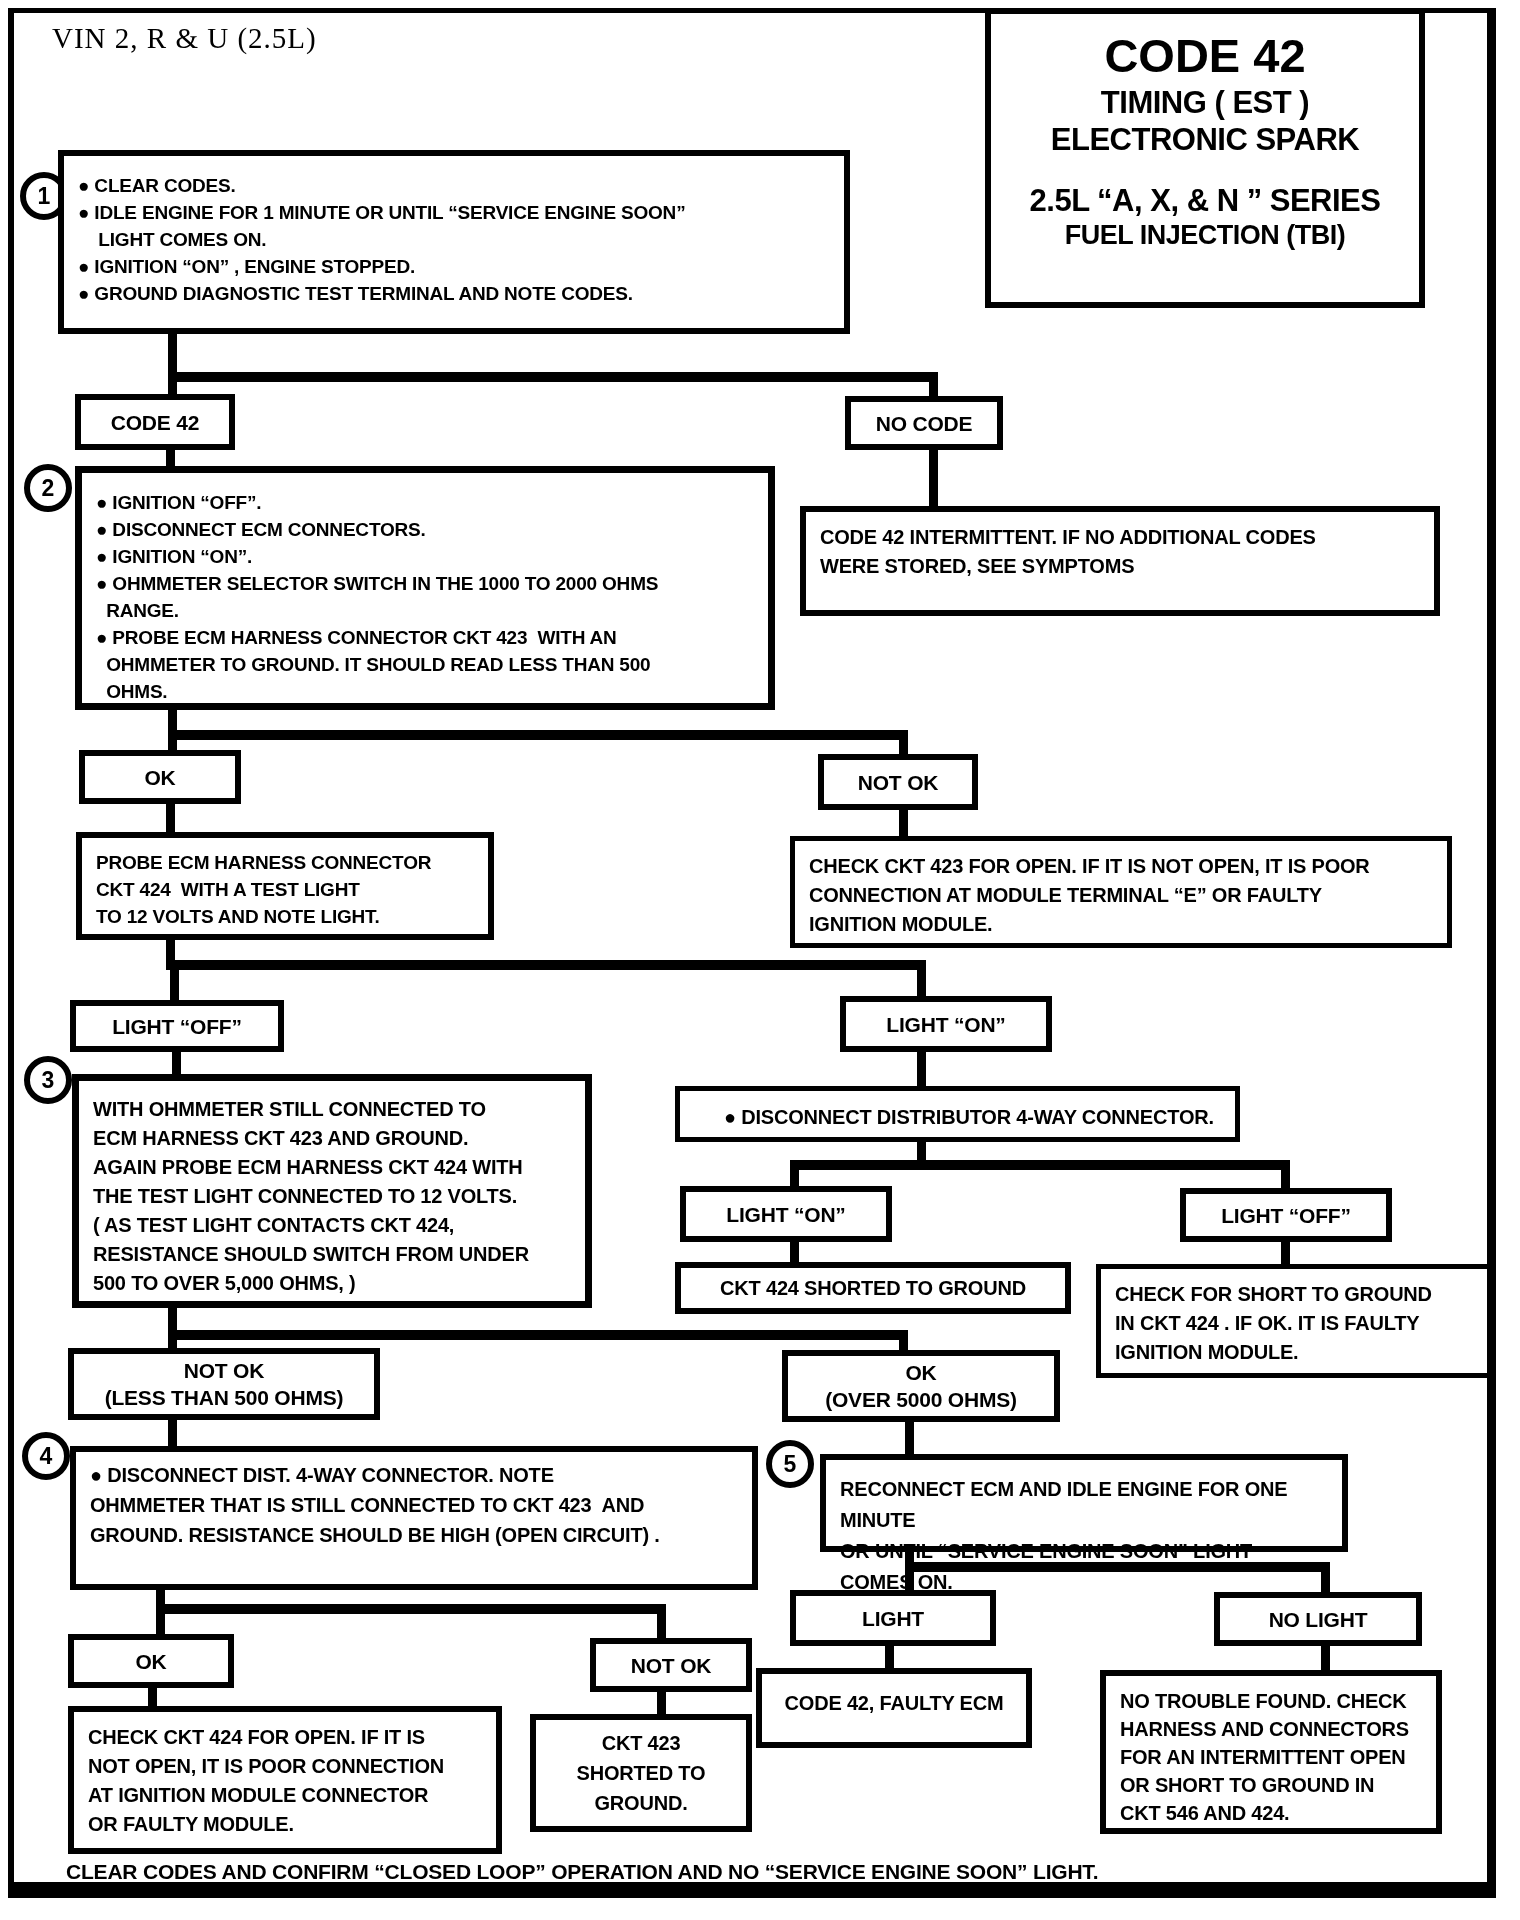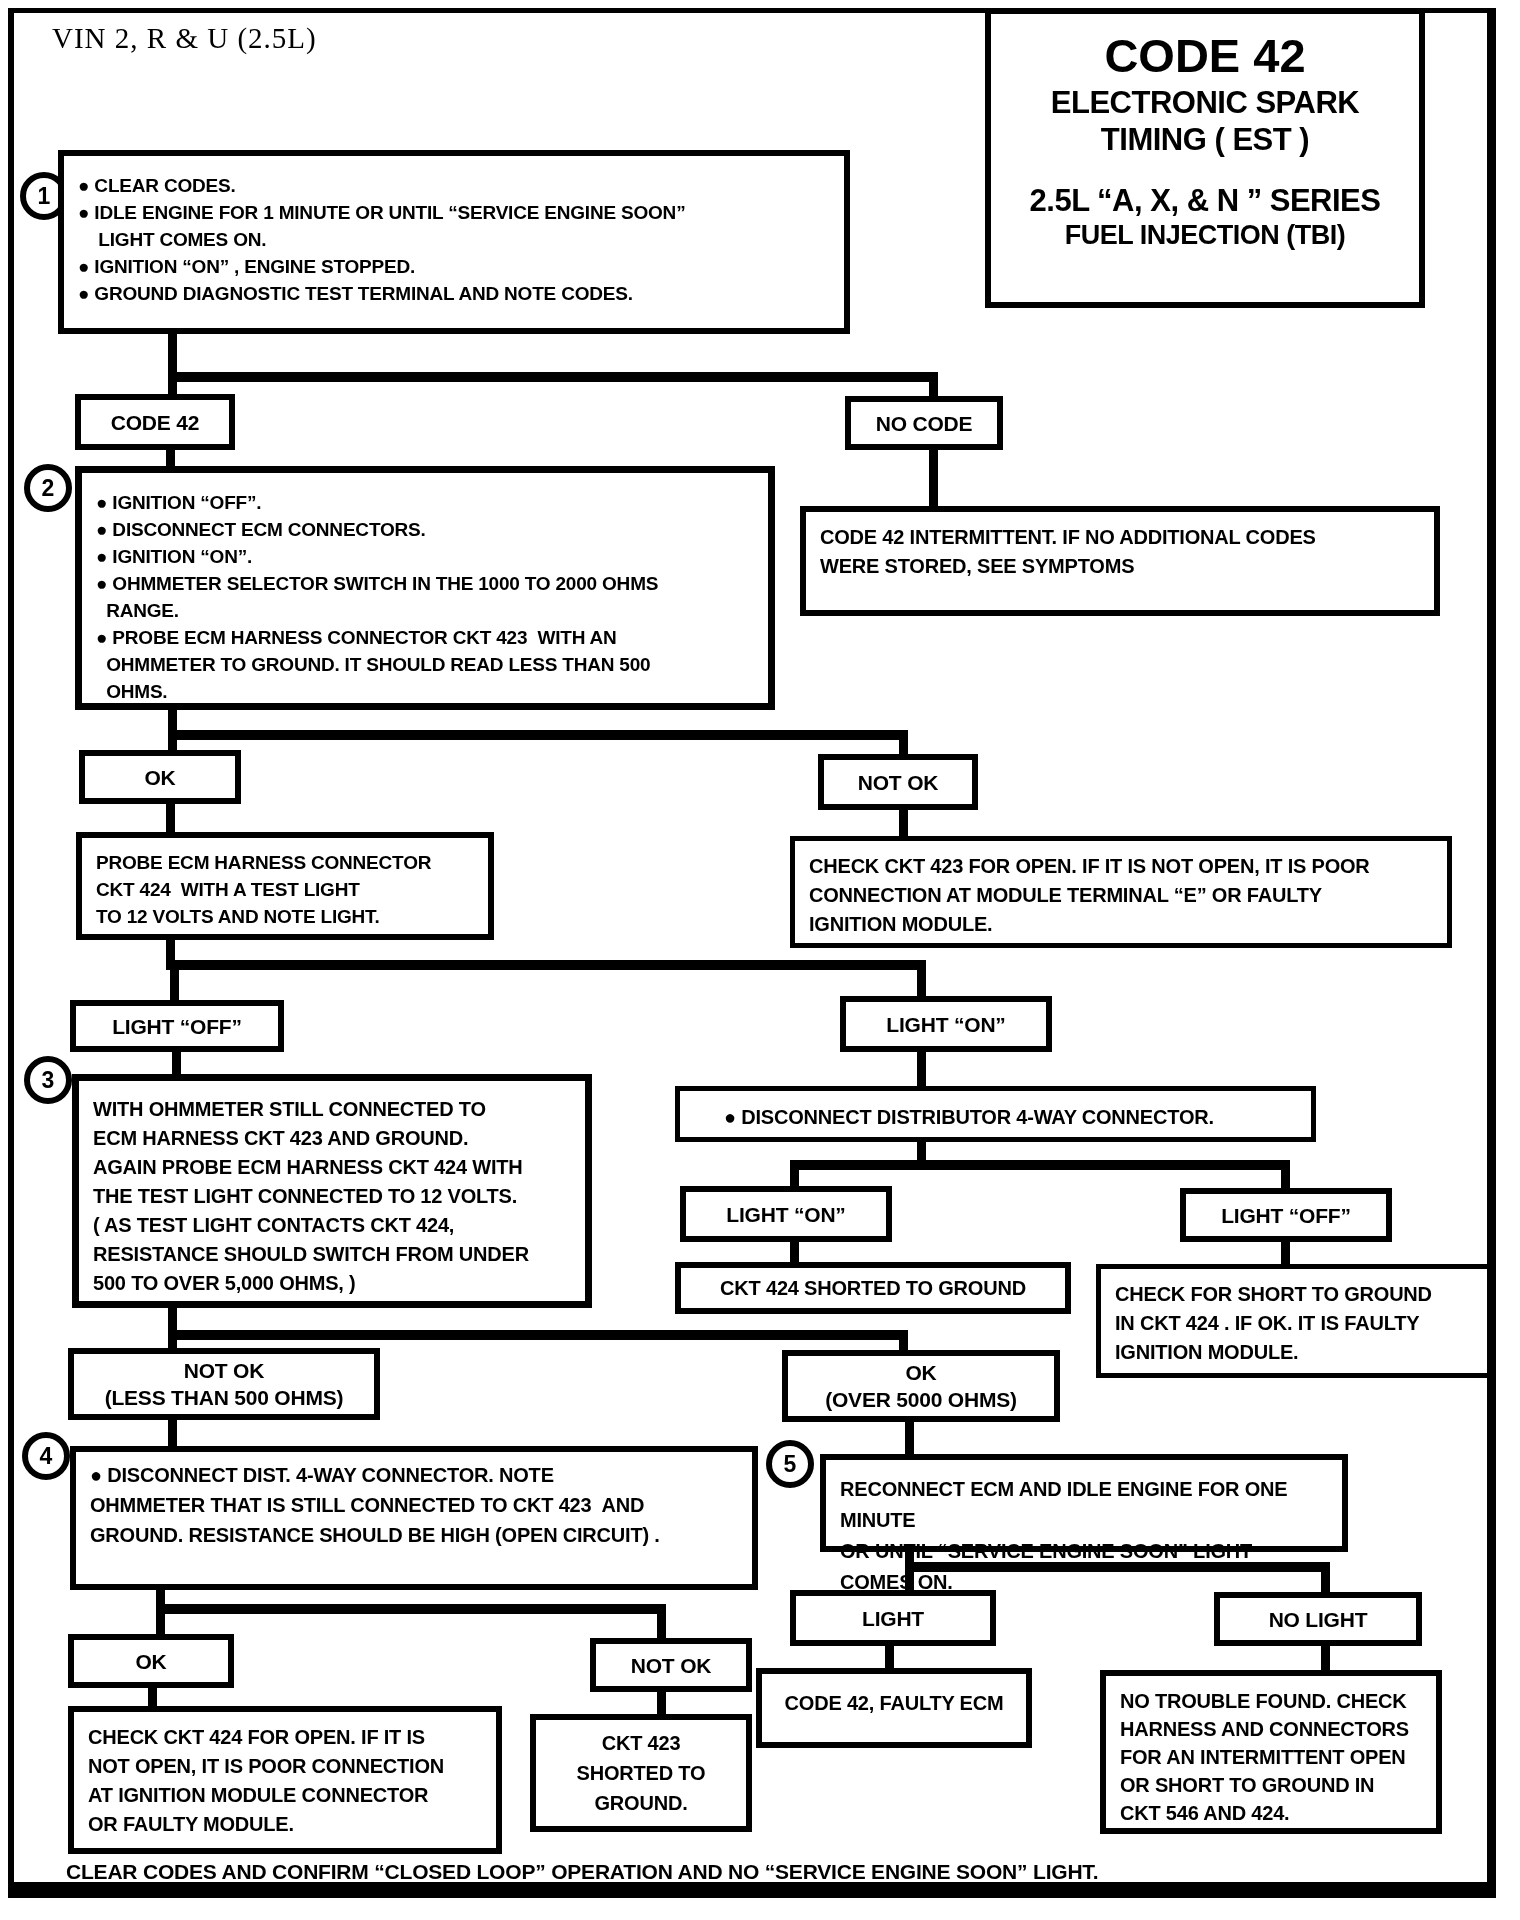--- a/index.html
+++ b/index.html
@@ -120,22 +120,22 @@
 </style>
 </head>
 <body>
 
 <div class="frame"></div>
 
 <div class="vin" style="left:52px; top:22px;">VIN 2, R &amp; U (2.5L)</div>
 
 <div class="title-block">
   <div class="title-code">CODE 42</div>
+  <div class="title-sub">TIMING ( EST )</div>
   <div class="title-sub">ELECTRONIC SPARK</div>
-  <div class="title-sub">TIMING ( EST )</div>
   <div class="title-series">2.5L  “A, X, &amp; N ”  SERIES</div>
   <div class="title-fuel">FUEL INJECTION (TBI)</div>
 </div>
 
 <div class="step-circle" style="left:20px; top:172px; width:48px; height:48px;">1</div>
 <div class="step-circle" style="left:24px; top:464px; width:48px; height:48px;">2</div>
 <div class="step-circle" style="left:24px; top:1056px; width:48px; height:48px;">3</div>
 <div class="step-circle" style="left:22px; top:1432px; width:48px; height:48px;">4</div>
 <div class="step-circle" style="left:766px; top:1440px; width:48px; height:48px;">5</div>
 
@@ -221,21 +221,21 @@
 <div class="node label-box" style="left:840px; top:996px; width:212px; height:56px;">LIGHT “ON”</div>
 
 <div class="node text-box" style="left:72px; top:1074px; width:520px; height:234px; border-width:7px; padding-top:14px; font-size:20px; line-height:29px;">WITH OHMMETER STILL CONNECTED TO
 ECM HARNESS CKT 423 AND GROUND.
 AGAIN PROBE ECM HARNESS CKT 424 WITH
 THE TEST LIGHT CONNECTED TO 12 VOLTS.
 ( AS TEST LIGHT CONTACTS CKT 424,
 RESISTANCE SHOULD SWITCH FROM UNDER
 500 TO OVER 5,000 OHMS, )</div>
 
-<div class="node text-box" style="left:675px; top:1086px; width:641px; height:56px; border-width:5px; padding-left:44px; padding-top:13px; font-size:20px;">● DISCONNECT DISTRIBUTOR 4-WAY CONNECTOR.</div>
+<div class="node text-box" style="left:675px; top:1086px; width:565px; height:56px; border-width:5px; padding-left:44px; padding-top:13px; font-size:20px;">● DISCONNECT DISTRIBUTOR 4-WAY CONNECTOR.</div>
 
 <div class="node label-box" style="left:680px; top:1186px; width:212px; height:56px;">LIGHT “ON”</div>
 
 <div class="node label-box" style="left:1180px; top:1188px; width:212px; height:54px;">LIGHT “OFF”</div>
 
 <div class="node label-box" style="left:675px; top:1262px; width:396px; height:52px; font-size:20px;">CKT 424 SHORTED TO GROUND</div>
 
 <div class="node text-box" style="left:1096px; top:1264px; width:396px; height:114px; border-width:5px; font-size:20px; line-height:29px;">CHECK FOR SHORT TO GROUND
 IN CKT 424 . IF OK. IT IS FAULTY
 IGNITION MODULE.</div>

